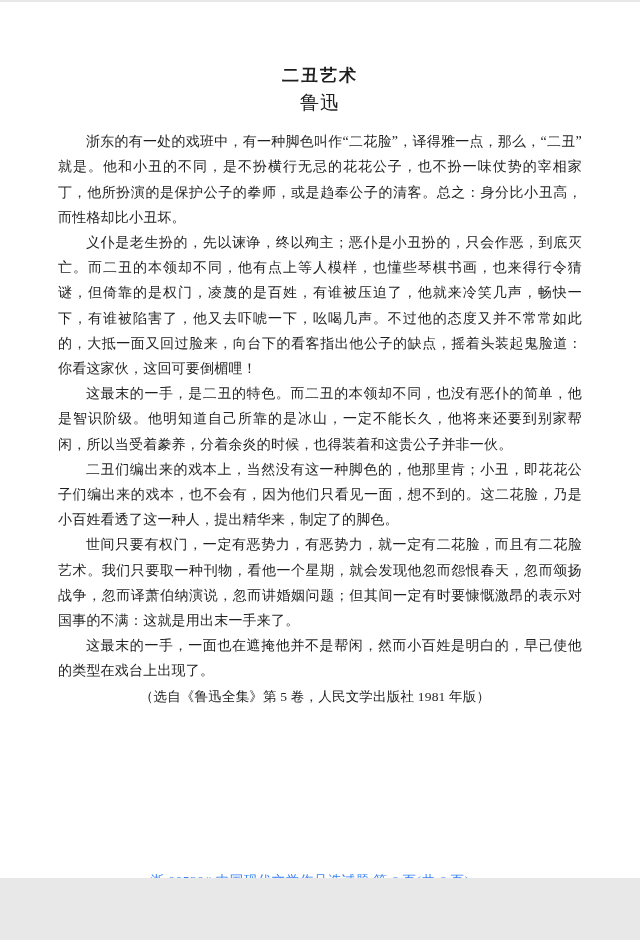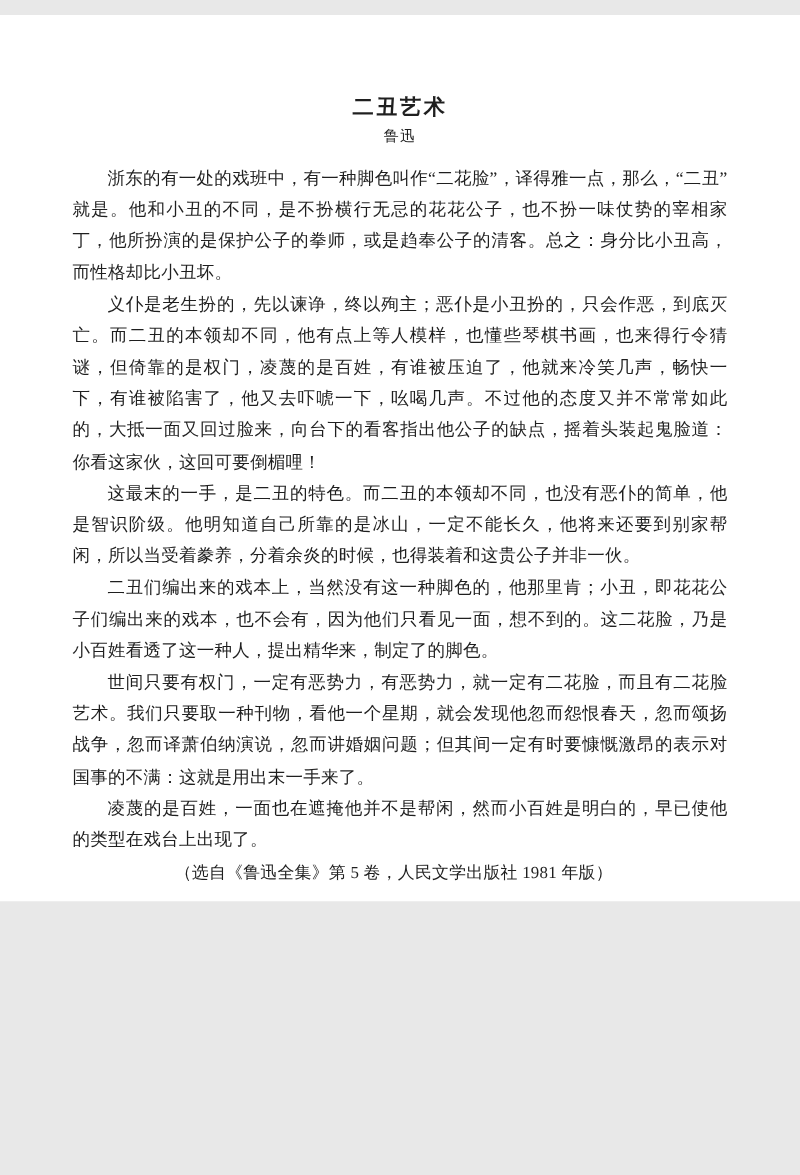--- a/index.html
+++ b/index.html
@@ -3,40 +3,40 @@
 <meta charset="utf-8">
 <style>
   html, body {
     margin: 0;
     padding: 0;
     background: #e8e8e8;
   }
   .page {
     position: relative;
     width: 640px;
-    height: 709px;
-    margin: 12px auto;
+    height: 876px;
+    margin: 2px auto;
     background: #ffffff;
     color: #1f1f1f;
     font-family: "Liberation Serif", "DejaVu Serif", serif;
     overflow: hidden;
   }
   .doc-title {
     margin: 0;
     padding-top: 64px;
     text-align: center;
     font-size: 17px;
     font-weight: bold;
     letter-spacing: 2px;
     line-height: 1.2;
   }
   .doc-author {
     margin-top: 6px;
     text-align: center;
-    font-size: 12px;
+    font-size: 19px;
     letter-spacing: 1px;
     line-height: 1.2;
   }
   .doc-body {
     width: 524px;
     margin: 14px auto 0 auto;
     font-size: 14px;
     line-height: 25.2px;
     text-align: justify;
     letter-spacing: 0.2px;
@@ -76,21 +76,21 @@
   <h1 class="doc-title">二丑艺术</h1>
 
   <div class="doc-author">鲁迅</div>
 
   <div class="doc-body">
     <p>浙东的有一处的戏班中，有一种脚色叫作“二花脸”，译得雅一点，那么，“二丑”就是。他和小丑的不同，是不扮横行无忌的花花公子，也不扮一味仗势的宰相家丁，他所扮演的是保护公子的拳师，或是趋奉公子的清客。总之：身分比小丑高，而性格却比小丑坏。</p>
     <p>义仆是老生扮的，先以谏诤，终以殉主；恶仆是小丑扮的，只会作恶，到底灭亡。而二丑的本领却不同，他有点上等人模样，也懂些琴棋书画，也来得行令猜谜，但倚靠的是权门，凌蔑的是百姓，有谁被压迫了，他就来冷笑几声，畅快一下，有谁被陷害了，他又去吓唬一下，吆喝几声。不过他的态度又并不常常如此的，大抵一面又回过脸来，向台下的看客指出他公子的缺点，摇着头装起鬼脸道：你看这家伙，这回可要倒楣哩！</p>
     <p>这最末的一手，是二丑的特色。而二丑的本领却不同，也没有恶仆的简单，他是智识阶级。他明知道自己所靠的是冰山，一定不能长久，他将来还要到别家帮闲，所以当受着豢养，分着余炎的时候，也得装着和这贵公子并非一伙。</p>
     <p>二丑们编出来的戏本上，当然没有这一种脚色的，他那里肯；小丑，即花花公子们编出来的戏本，也不会有，因为他们只看见一面，想不到的。这二花脸，乃是小百姓看透了这一种人，提出精华来，制定了的脚色。</p>
     <p>世间只要有权门，一定有恶势力，有恶势力，就一定有二花脸，而且有二花脸艺术。我们只要取一种刊物，看他一个星期，就会发现他忽而怨恨春天，忽而颂扬战争，忽而译萧伯纳演说，忽而讲婚姻问题；但其间一定有时要慷慨激昂的表示对国事的不满：这就是用出末一手来了。</p>
-    <p>凌蔑的是百姓，一面也在遮掩他并不是帮闲，然而小百姓是明白的，早已使他的类型在戏台上出现了。</p>
+    <p>这最末的一手，一面也在遮掩他并不是帮闲，然而小百姓是明白的，早已使他的类型在戏台上出现了。</p>
 
 
     <div class="source-line">（选自《鲁迅全集》第 5 卷，人民文学出版社 1981 年版）</div>
   </div>
 
   <div class="page-footer">浙 00530# 中国现代文学作品选试题 第 6 页(共 6 页)</div>
 
 </div>
 
 </body></html>

